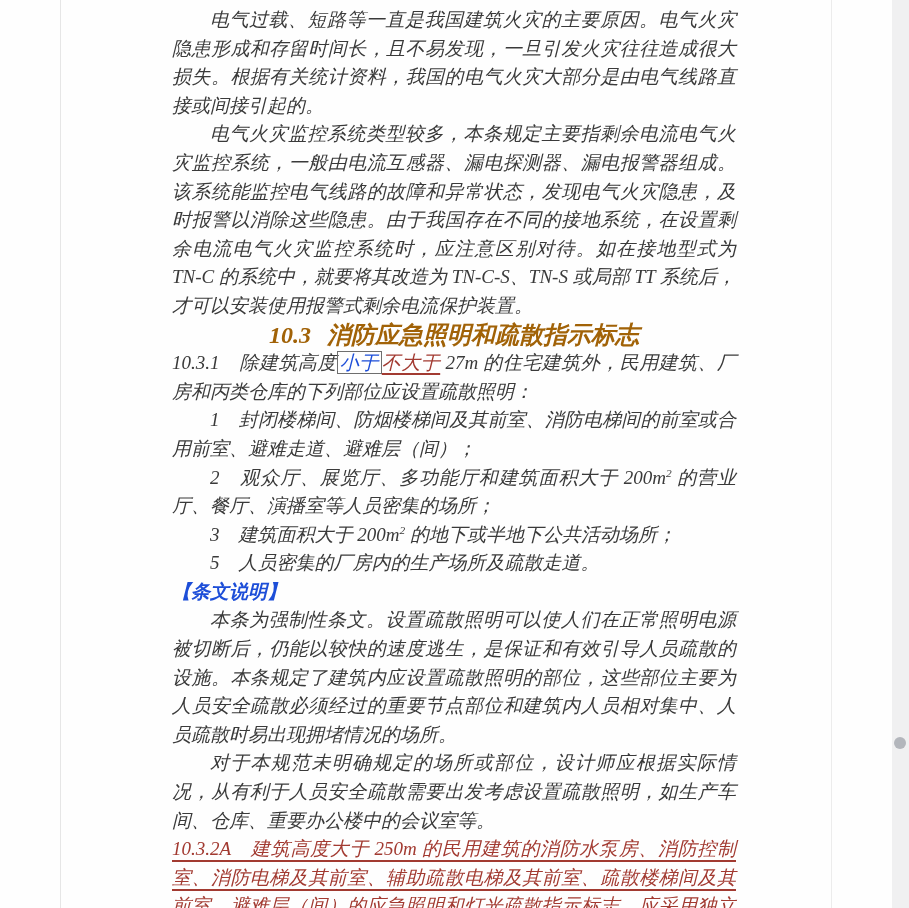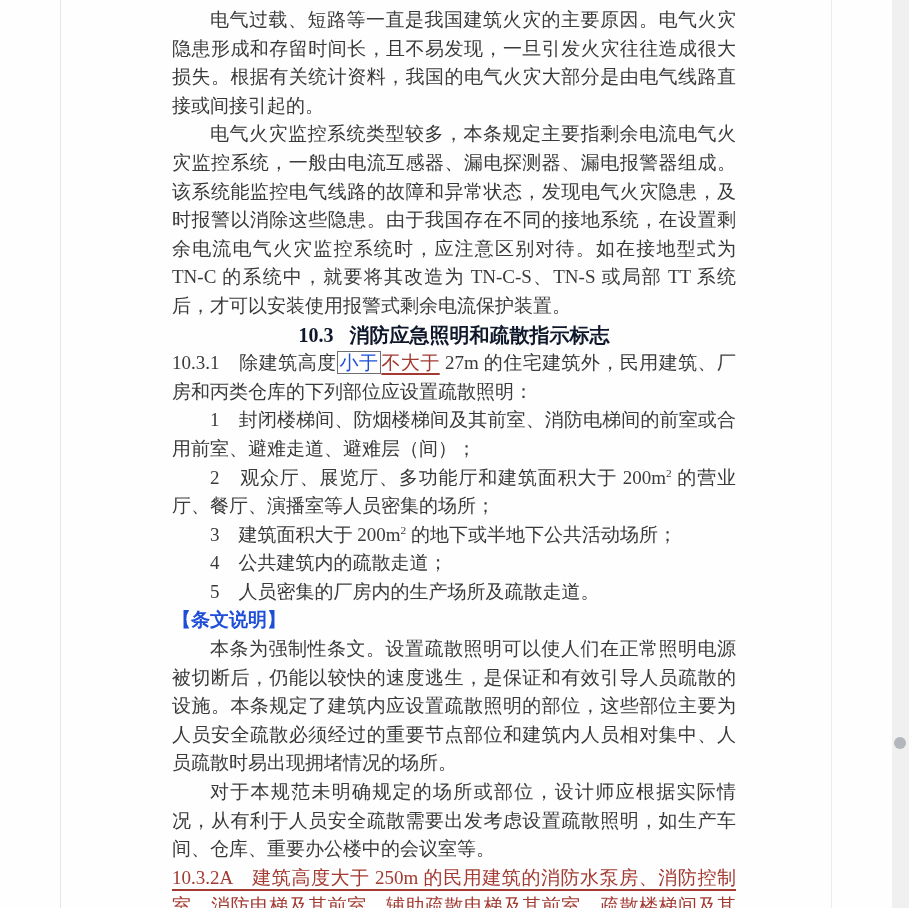--- a/index.html
+++ b/index.html
@@ -12,24 +12,24 @@
   .page-edge.left{left:60px;}
   .page-edge.right{left:831px;background:#ececec;}
   .scroll-track{position:absolute;left:892px;top:0;width:17px;height:100%;background:#f0f0f1;}
   .scroll-thumb{position:absolute;left:894px;top:737px;width:12px;height:12px;border-radius:50%;background:#b3b6bc;}
 
   .content{
     position:absolute;left:172px;top:6px;width:564px;
     color:#3a3a3a;font-size:19px;line-height:28.6px;
     text-align:justify;text-justify:inter-ideograph;
   }
-  .content p{margin:0;}
+  .content p{margin:0;font-style:italic;}
   .indent{text-indent:2em;}
   .section-heading{
-    font-size:20px;font-weight:bold;color:#0f172a;
+    font-size:24px;font-weight:bold;color:#a16207;
     text-align:center;text-indent:0;margin:-2px 0 -2px 0;
   }
   .section-heading .gap{display:inline-block;width:16px;}
   .label-line{
     font-family:"Liberation Sans","DejaVu Sans",sans-serif;
     font-weight:bold;color:#1d4ed8;margin-top:-2px;margin-bottom:-2px;
   }
   .red-u{
     color:#a23a31;
     text-decoration:underline;
@@ -70,21 +70,20 @@
     <p class="section-heading"><span>10.3</span><span class="gap"></span><span>消防应急照明和疏散指示标志</span></p>
 
     <p><span>10.3.1　除建筑高度</span><span class="del-box">小于</span><span class="ins-u">不大于</span><span> 27m 的住宅建筑外，民用建筑、厂房和丙类仓库的下列部位应设置疏散照明：</span></p>
 
     <p class="indent">1　封闭楼梯间、防烟楼梯间及其前室、消防电梯间的前室或合用前室、避难走道、避难层（间）；</p>
 
     <p class="indent"><span>2　观众厅、展览厅、多功能厅和建筑面积大于 200m</span><sup>2</sup><span> 的营业厅、餐厅、演播室等人员密集的场所；</span></p>
 
     <p class="indent"><span>3　建筑面积大于 200m</span><sup>2</sup><span> 的地下或半地下公共活动场所；</span></p>
 
-    <p class="indent">4　公共建筑内的疏散走道；</p>
 
     <p class="indent">5　人员密集的厂房内的生产场所及疏散走道。</p>
 
     <p class="label-line">【条文说明】</p>
 
     <p class="indent">本条为强制性条文。设置疏散照明可以使人们在正常照明电源被切断后，仍能以较快的速度逃生，是保证和有效引导人员疏散的设施。本条规定了建筑内应设置疏散照明的部位，这些部位主要为人员安全疏散必须经过的重要节点部位和建筑内人员相对集中、人员疏散时易出现拥堵情况的场所。</p>
 
     <p class="indent">对于本规范未明确规定的场所或部位，设计师应根据实际情况，从有利于人员安全疏散需要出发考虑设置疏散照明，如生产车间、仓库、重要办公楼中的会议室等。</p>
 
     <p class="red-u">10.3.2A　建筑高度大于 250m 的民用建筑的消防水泵房、消防控制室、消防电梯及其前室、辅助疏散电梯及其前室、疏散楼梯间及其前室、避难层（间）的应急照明和灯光疏散指示标志，应采用独立的供配电回路。 </p>

